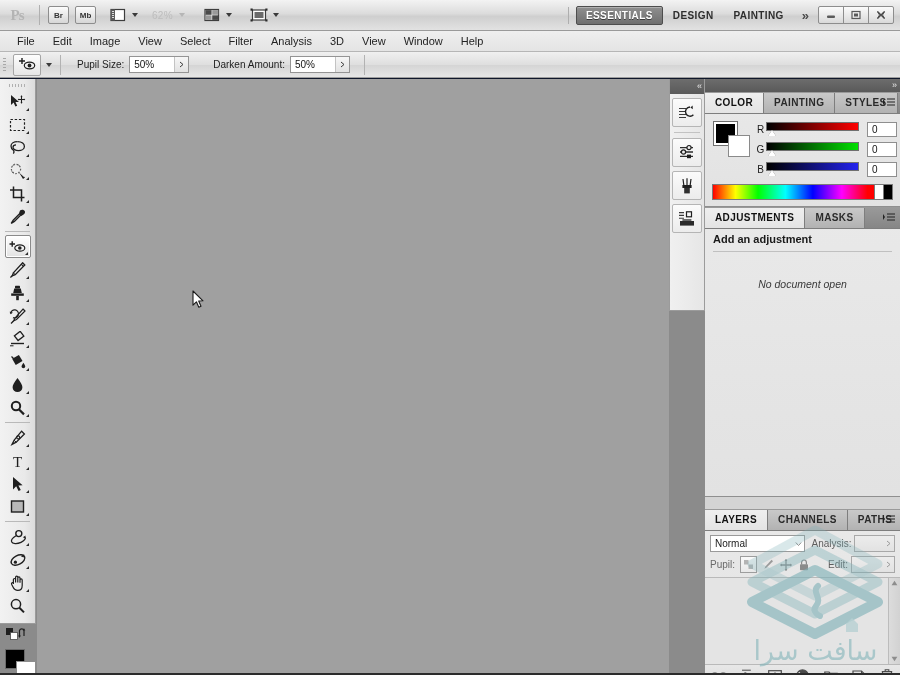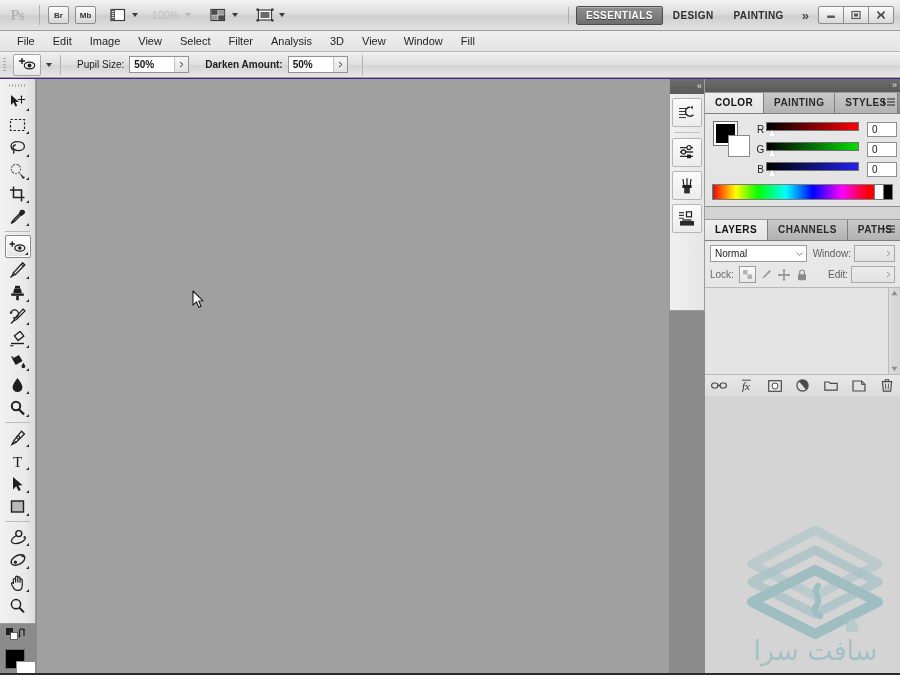--- a/index.html
+++ b/index.html
@@ -4,21 +4,21 @@
 <style>
   html,body{margin:0;padding:0;}
   body{
     width:900px;height:675px;overflow:hidden;
     font-family:"Liberation Sans", sans-serif;
     font-size:11px;
     color:#1b1b1b;
     background:#8e8e8e;
     -webkit-font-smoothing:antialiased;
   }
-  #app{position:relative;width:900px;height:675px;overflow:hidden;background:#4c1d95;}
+  #app{position:relative;width:900px;height:675px;overflow:hidden;background:#0f172a;}
 
   
   .appbar{
     position:absolute;left:0;top:0;width:900px;height:31px;
     background:linear-gradient(#f3f3f3,#dcdcdc 45%,#cfcfcf 55%,#e2e2e2);
     border-bottom:1px solid #9a9a9a;
     display:flex;align-items:center;
     box-sizing:border-box;
   }
   .ps-logo{
@@ -97,21 +97,21 @@
   .opt-toolbtn{
     width:26px;height:20px;margin-left:4px;
     border:1px solid #a5a5a5;border-radius:2px;
     background:linear-gradient(#fdfdfd,#e6e6e6);
     display:flex;align-items:center;justify-content:center;
   }
   .opt-sep{width:1px;height:20px;background:#b2b2b2;margin:0 8px;}
   .opt-label{font-size:10px;color:#1d1d1d;margin-right:5px;padding-left:8px;}
   .opt-combo{
     display:flex;align-items:center;height:17px;
-    border:1px solid #949494;background:#fff;box-sizing:border-box;font-weight:bold;
+    border:1px solid #949494;background:#fff;box-sizing:border-box;
   }
   .opt-combo .val{
     width:40px;padding-left:4px;font-size:10px;color:#141414;line-height:15px;
   }
   .opt-combo .arrow{
     width:13px;height:15px;border-left:1px solid #c3c3c3;
     background:linear-gradient(#f6f6f6,#e2e2e2);
     display:flex;align-items:center;justify-content:center;
   }
 
@@ -357,21 +357,21 @@
         <rect x="1" y="1.5" width="13.5" height="11" fill="#fff" stroke="#3d3d3d" stroke-width="1.2"></rect>
         <rect x="1" y="1.5" width="4" height="11" fill="#5d5d5d"></rect>
         <line x1="2" y1="3.5" x2="4" y2="3.5" stroke="#fff" stroke-width="0.8"></line>
         <line x1="2" y1="5.5" x2="4" y2="5.5" stroke="#fff" stroke-width="0.8"></line>
         <line x1="2" y1="7.5" x2="4" y2="7.5" stroke="#fff" stroke-width="0.8"></line>
         <line x1="2" y1="9.5" x2="4" y2="9.5" stroke="#fff" stroke-width="0.8"></line>
       </svg>
     </div>
     <div class="caret"></div>
 
-    <div class="zoom-field">100%</div>
+    <div class="zoom-field">62%</div>
     <div class="caret dim" style="margin-left:6px;"></div>
 
     <div class="ab-icon-btn" style="margin-left:16px;">
       <svg width="16" height="14" viewBox="0 0 16 14">
         <rect x="1" y="1.5" width="13.5" height="11" fill="#fff" stroke="#3d3d3d" stroke-width="1.2"></rect>
         <rect x="1.6" y="2.1" width="6" height="4.7" fill="#4a4a4a"></rect>
         <rect x="8.2" y="2.1" width="6.1" height="4.7" fill="#9a9a9a"></rect>
         <rect x="1.6" y="7.3" width="6" height="4.6" fill="#9a9a9a"></rect>
         <rect x="8.2" y="7.3" width="6.1" height="4.6" fill="#4a4a4a"></rect>
       </svg>
@@ -423,21 +423,21 @@
     <div class="menu-item">File</div>
     <div class="menu-item">Edit</div>
     <div class="menu-item">Image</div>
     <div class="menu-item">View</div>
     <div class="menu-item">Select</div>
     <div class="menu-item">Filter</div>
     <div class="menu-item">Analysis</div>
     <div class="menu-item">3D</div>
     <div class="menu-item">View</div>
     <div class="menu-item">Window</div>
-    <div class="menu-item">Fill</div>
+    <div class="menu-item">Help</div>
   </div>
 
   <div class="optionsbar">
     <div class="opt-grip"></div>
 
     <div class="opt-toolbtn">
       <svg width="20" height="15" viewBox="0 0 20 15">
         <path d="M2,4 L8,4 M5,1 L5,7" stroke="#1f1f1f" stroke-width="1.4"></path>
         <ellipse cx="12.5" cy="8.5" rx="5.2" ry="3.4" fill="none" stroke="#1f1f1f" stroke-width="1.2"></ellipse>
         <circle cx="12.5" cy="8.5" r="1.9" fill="#1f1f1f"></circle>
@@ -450,21 +450,21 @@
     <div class="opt-label">Pupil Size:</div>
     <div class="opt-combo">
       <div class="val">50%</div>
       <div class="arrow">
         <svg width="7" height="7" viewBox="0 0 7 7">
             <path d="M2,1 L5,3.5 L2,6" fill="none" stroke="#3a3a3a" stroke-width="1"></path>
           </svg>
       </div>
     </div>
 
-    <div class="opt-label" style="margin-left:8px;font-weight:bold;">Darken Amount:</div>
+    <div class="opt-label" style="margin-left:16px;">Darken Amount:</div>
     <div class="opt-combo">
       <div class="val">50%</div>
       <div class="arrow">
         <svg width="7" height="7" viewBox="0 0 7 7">
             <path d="M2,1 L5,3.5 L2,6" fill="none" stroke="#3a3a3a" stroke-width="1"></path>
           </svg>
       </div>
     </div>
 
     <div class="opt-sep" style="margin-left:14px;"></div>
@@ -788,20 +788,35 @@
         <div class="spectrum-row">
           <div class="spectrum"></div>
           <div class="spectrum-ends">
             <div class="sp-w"></div>
             <div class="sp-k"></div>
           </div>
         </div>
       </div>
     </div>
 
+    <div class="panel" style="height:290px;">
+      <div class="tabrow">
+        <div class="tab active">ADJUSTMENTS</div>
+        <div class="tab">MASKS</div>
+        <div class="tab-menu">
+          <svg width="14" height="10" viewBox="0 0 14 10">
+            <path d="M1,2 L3,5 L1,8 Z" fill="#222"></path>
+            <path d="M5,2 L13,2 M5,5 L13,5 M5,8 L13,8" stroke="#222" stroke-width="1.2"></path>
+          </svg>
+        </div>
+      </div>
+      <div class="adj-title">Add an adjustment</div>
+      <div class="adj-rule"></div>
+      <div class="adj-empty">No document open</div>
+    </div>
 
     <div class="panel" style="border-bottom:none;margin-top:12px;">
       <div class="tabrow">
         <div class="tab active">LAYERS</div>
         <div class="tab">CHANNELS</div>
         <div class="tab">PATHS</div>
         <div class="tab-menu">
           <svg width="14" height="10" viewBox="0 0 14 10">
             <path d="M1,2 L3,5 L1,8 Z" fill="#222"></path>
             <path d="M5,2 L13,2 M5,5 L13,5 M5,8 L13,8" stroke="#222" stroke-width="1.2"></path>
@@ -811,31 +826,31 @@
 
       <div class="lay-ctl">
         <div class="blend-sel">
           <span>Normal</span>
           <span class="sel-arrow">
             <svg width="7" height="6" viewBox="0 0 7 6">
                 <path d="M0.8,1.5 L3.5,4.5 L6.2,1.5" fill="none" stroke="#8a8a8a" stroke-width="1"></path>
               </svg>
           </span>
         </div>
-        <span class="op-lbl">Window:</span>
+        <span class="op-lbl">Analysis:</span>
         <div class="op-box">
           <span></span>
           <svg width="7" height="7" viewBox="0 0 7 7">
               <path d="M2,1 L5,3.5 L2,6" fill="none" stroke="#9a9a9a" stroke-width="1"></path>
             </svg>
         </div>
       </div>
 
       <div class="lock-row">
-        <span class="lock-lbl">Lock:</span>
+        <span class="lock-lbl">Pupil:</span>
         <div class="lock-btn boxed">
           <svg width="9" height="9" viewBox="0 0 9 9">
             <rect x="0" y="0" width="4.5" height="4.5" fill="#b4b4b4"></rect>
             <rect x="4.5" y="4.5" width="4.5" height="4.5" fill="#b4b4b4"></rect>
           </svg>
         </div>
         <div class="lock-btn">
           <svg width="12" height="11" viewBox="0 0 12 11">
             <path d="M9.6,0.8 L11,2.2 L4.6,8.6 L2.4,9.8 L3.4,7.4 Z" fill="#9a9a9a"></path>
           </svg>

